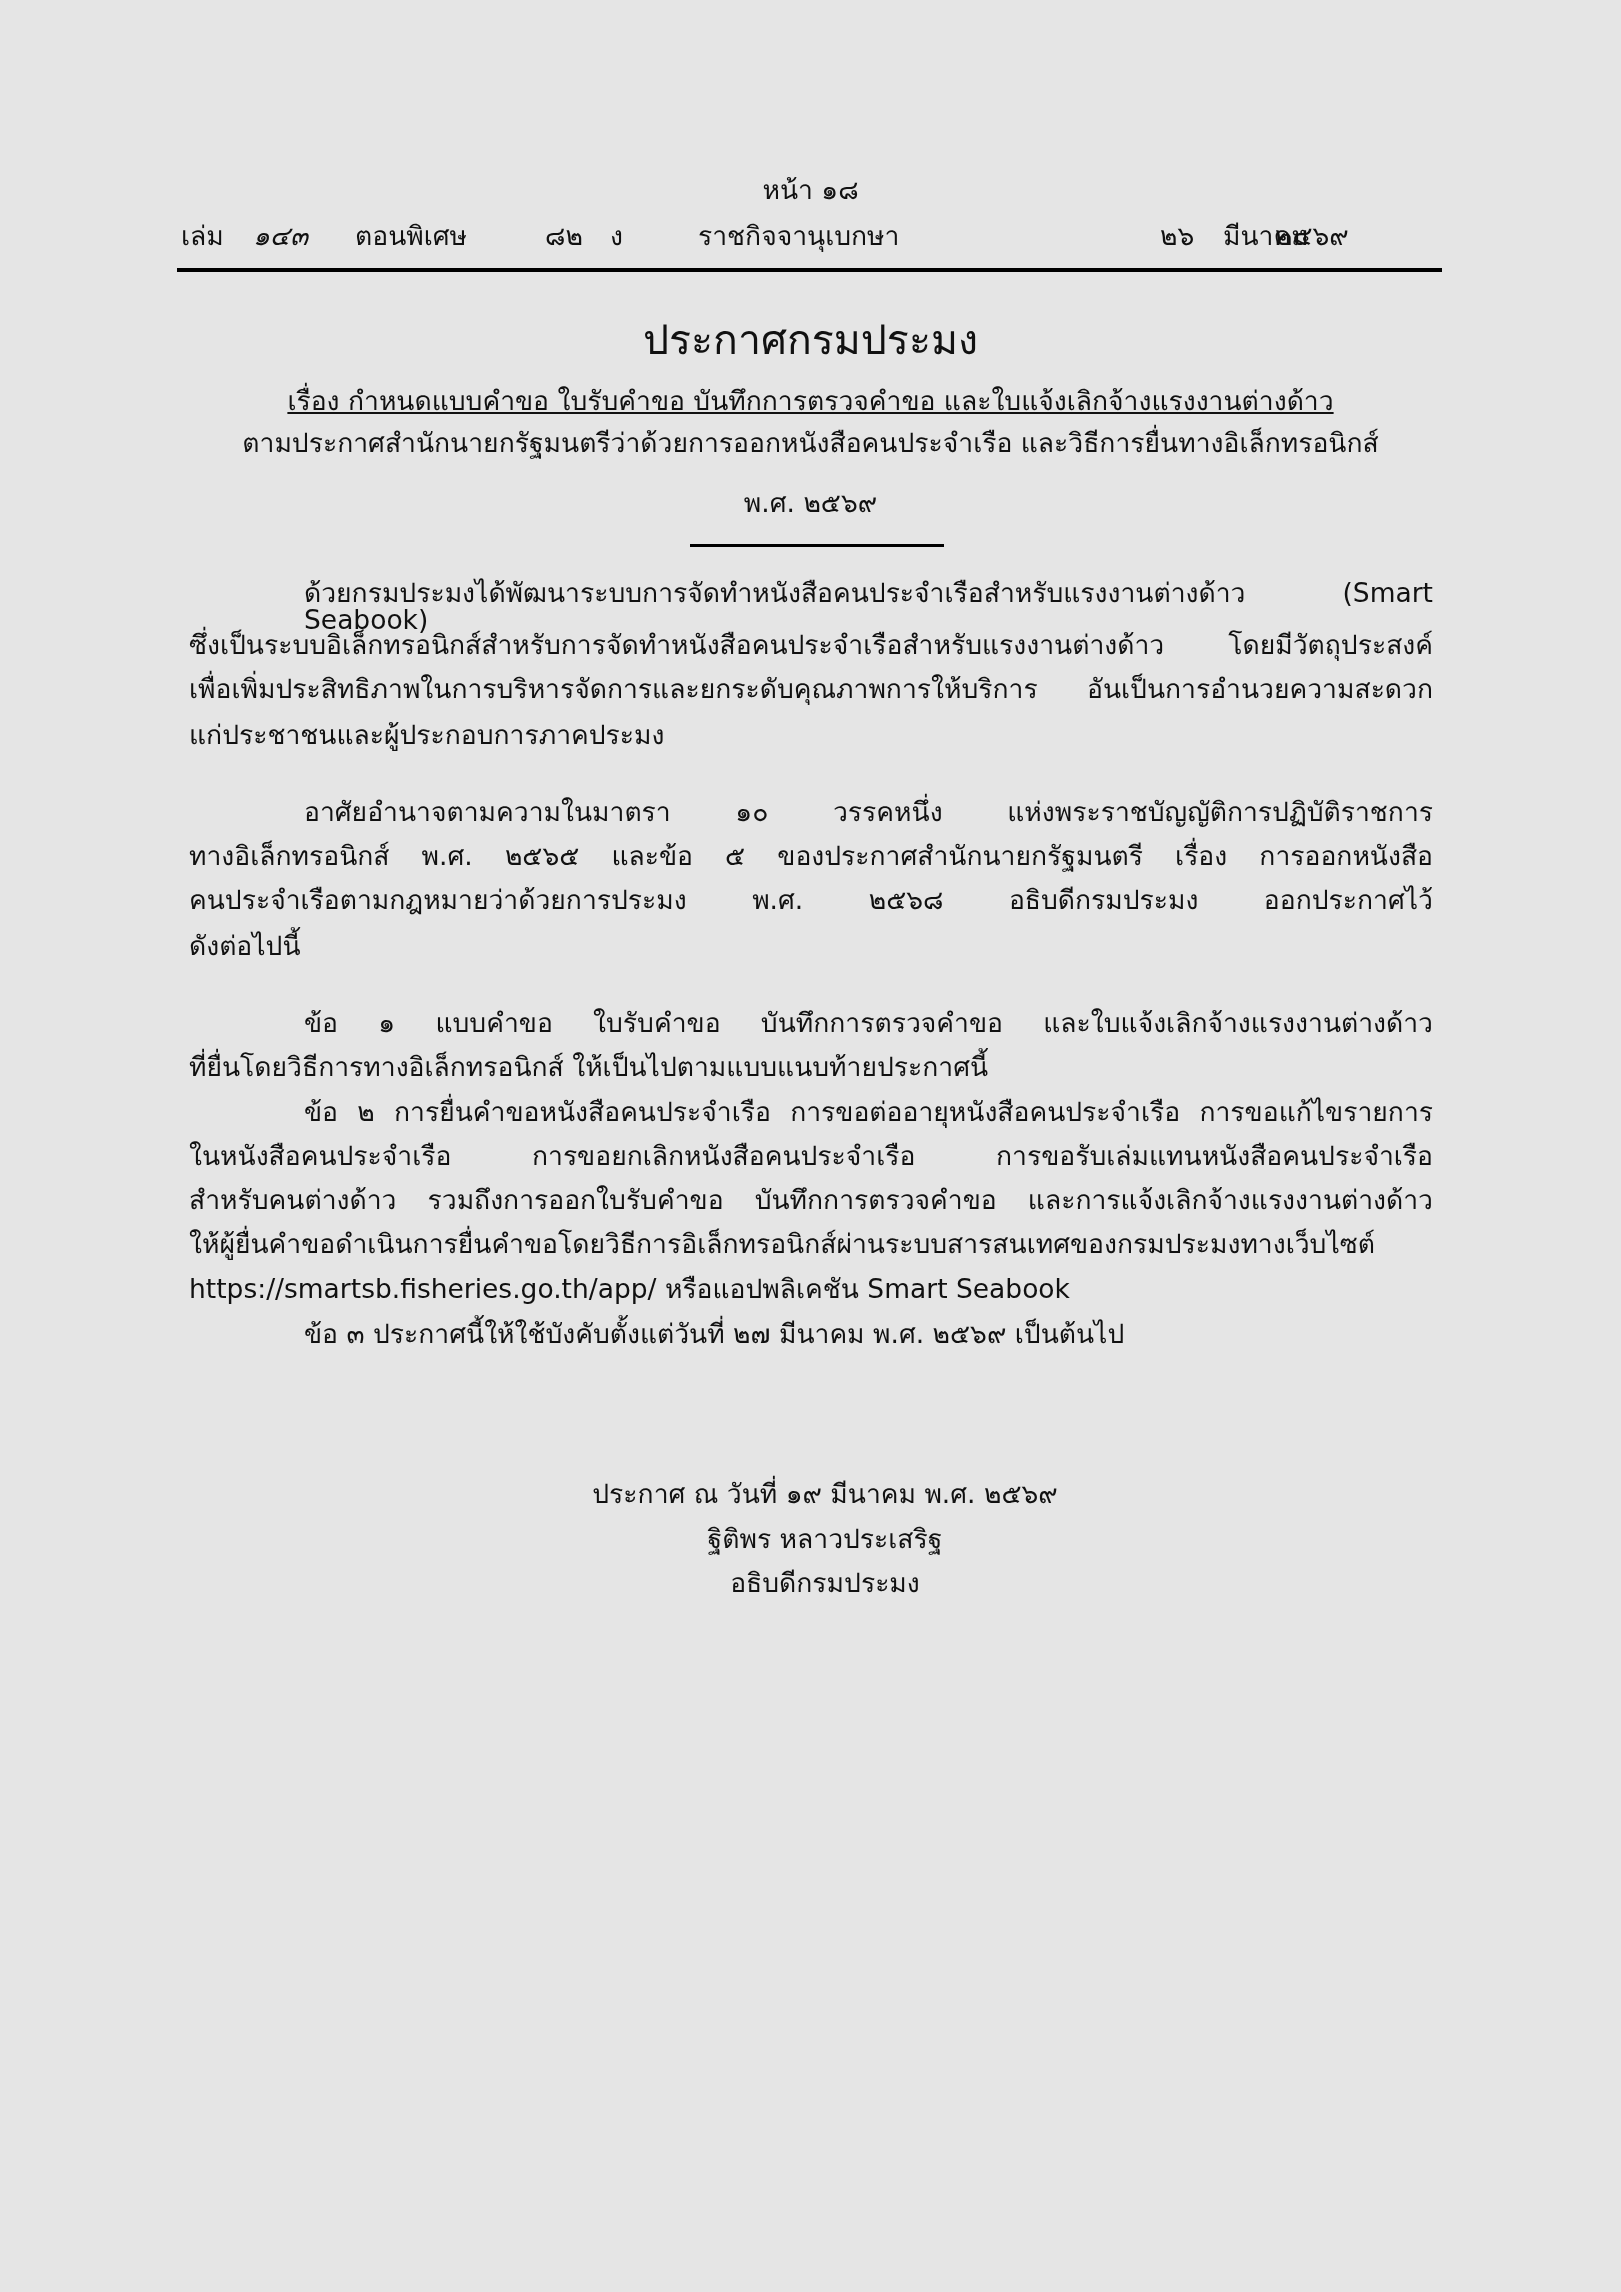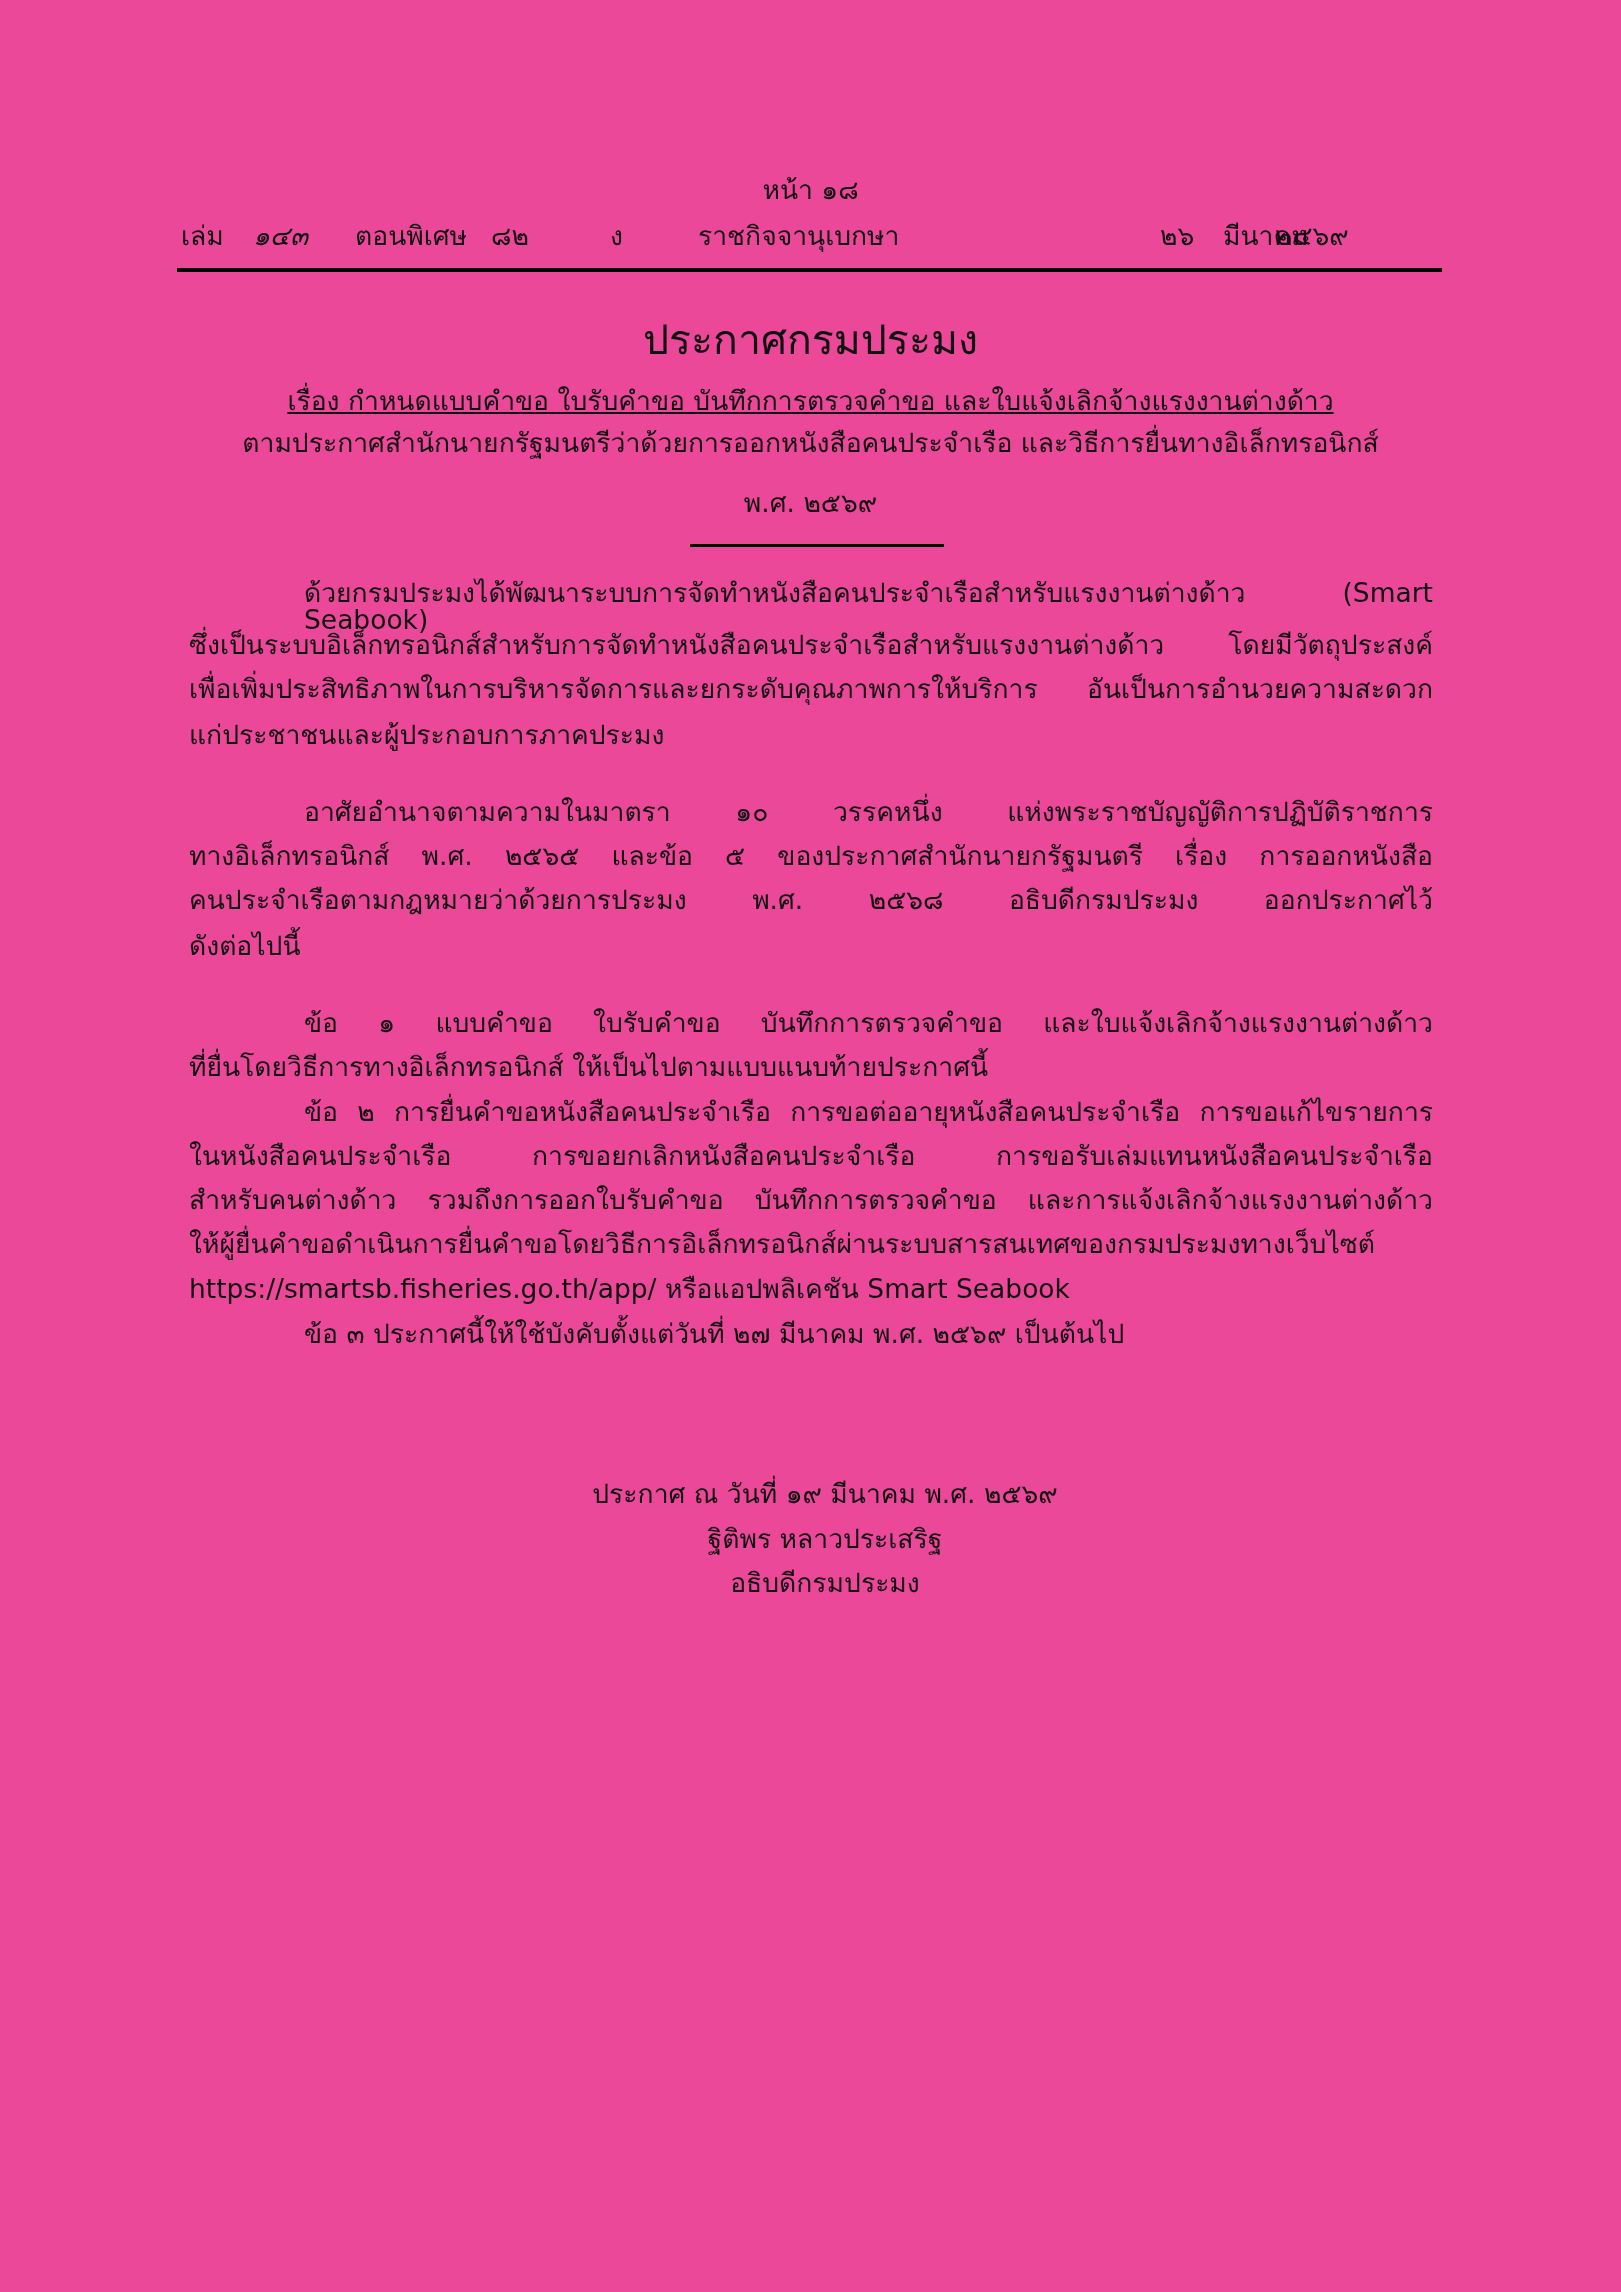--- a/index.html
+++ b/index.html
@@ -13,21 +13,21 @@
       position: relative;
       overflow: hidden;
       font-family: "DejaVu Sans", sans-serif;
       color: #111111;
     }
     .page {
       position: absolute;
       left: 0; top: 0;
       width: 1621px;
       height: 2293px;
-      background: #ec4899;
+      background: #e5e5e5;
     }
     .abs {
       position: absolute;
       white-space: nowrap;
       line-height: 1;
     }
     .hdr {
       font-size: 26.5px;
       font-weight: 300;
     }
@@ -93,21 +93,21 @@
 <body>
 
 <div class="page">
 
   <div class="center-line hdr" style="top:177px;">หน้า ๑๘</div>
 
   <div>
     <span class="abs hdr" style="left:181px; top:223px;">เล่ม</span>
     <span class="abs hdr" style="left:253px; top:223px;font-style:italic;">๑๔๓</span>
     <span class="abs hdr" style="left:355px; top:223px;">ตอนพิเศษ</span>
-    <span class="abs hdr" style="left:491px; top:223px;font-family:Liberation Serif, serif;">๘๒</span>
+    <span class="abs hdr" style="left:545px; top:223px;font-family:Liberation Serif, serif;">๘๒</span>
     <span class="abs hdr" style="left:610px; top:223px;">ง</span>
     <span class="abs hdr" style="left:698px; top:223px;">ราชกิจจานุเบกษา</span>
     <span class="abs hdr" style="left:1160px; top:223px;">๒๖</span>
     <span class="abs hdr" style="left:1223px; top:223px;">มีนาคม</span>
     <span class="abs hdr" style="left:1275px; top:223px;">๒๕๖๙</span>
   </div>
 
   <div class="rule-top"></div>
 
   <div class="center-line title" style="top:320px;">ประกาศกรมประมง</div>

